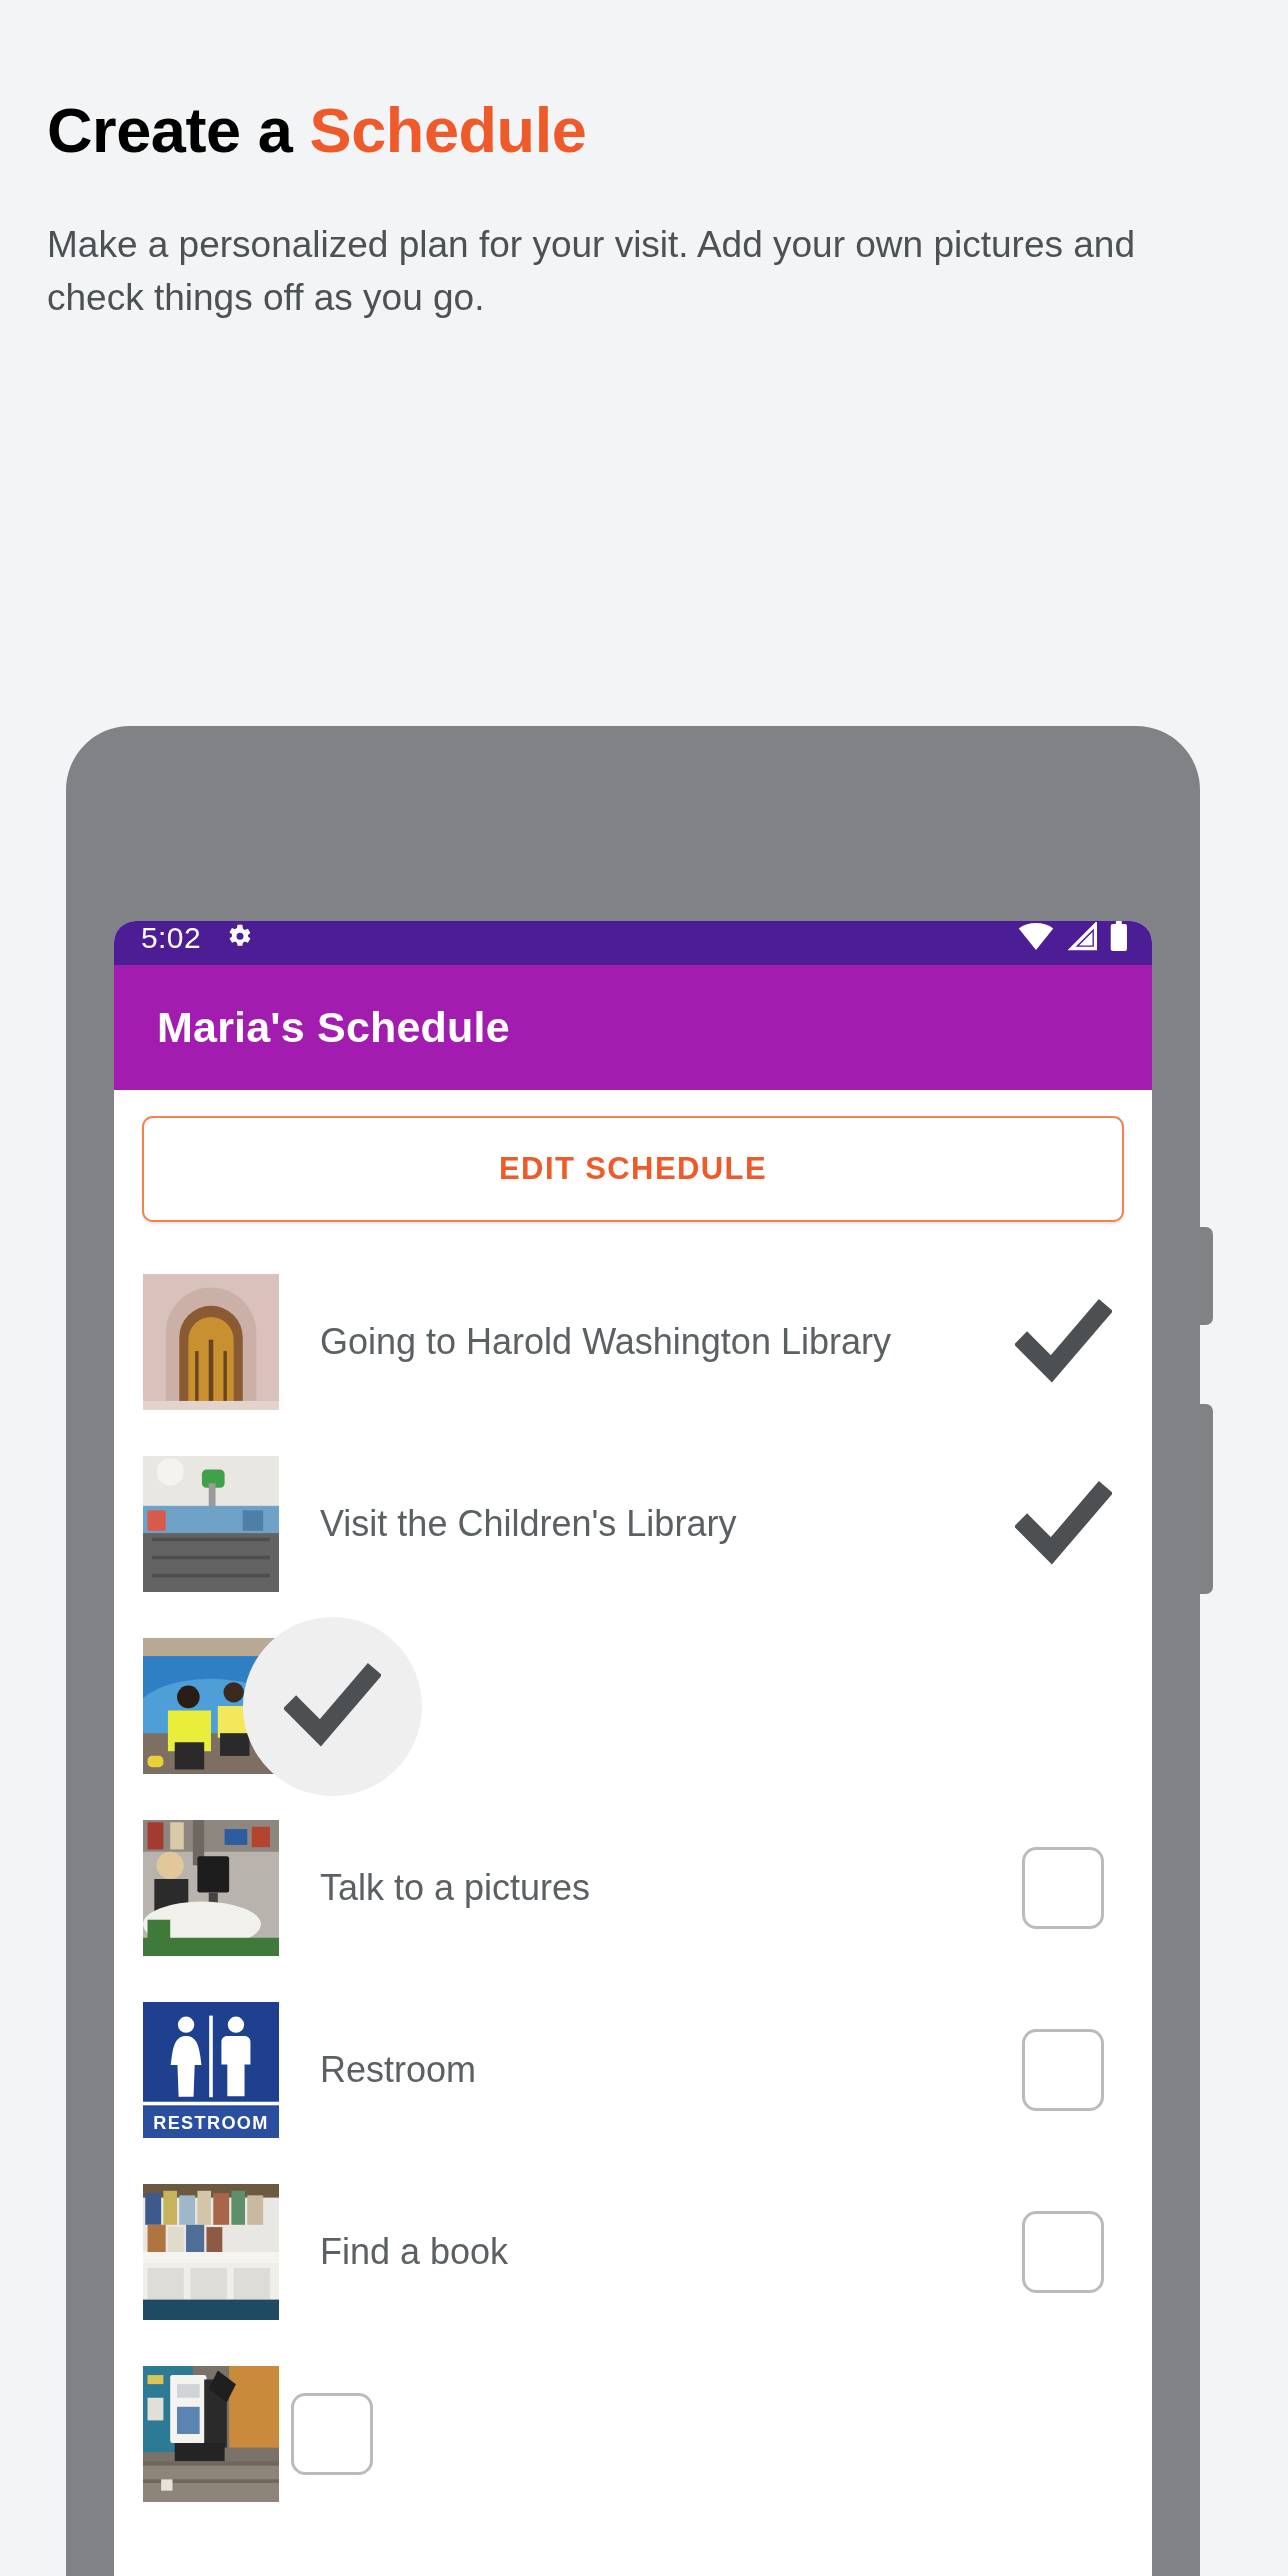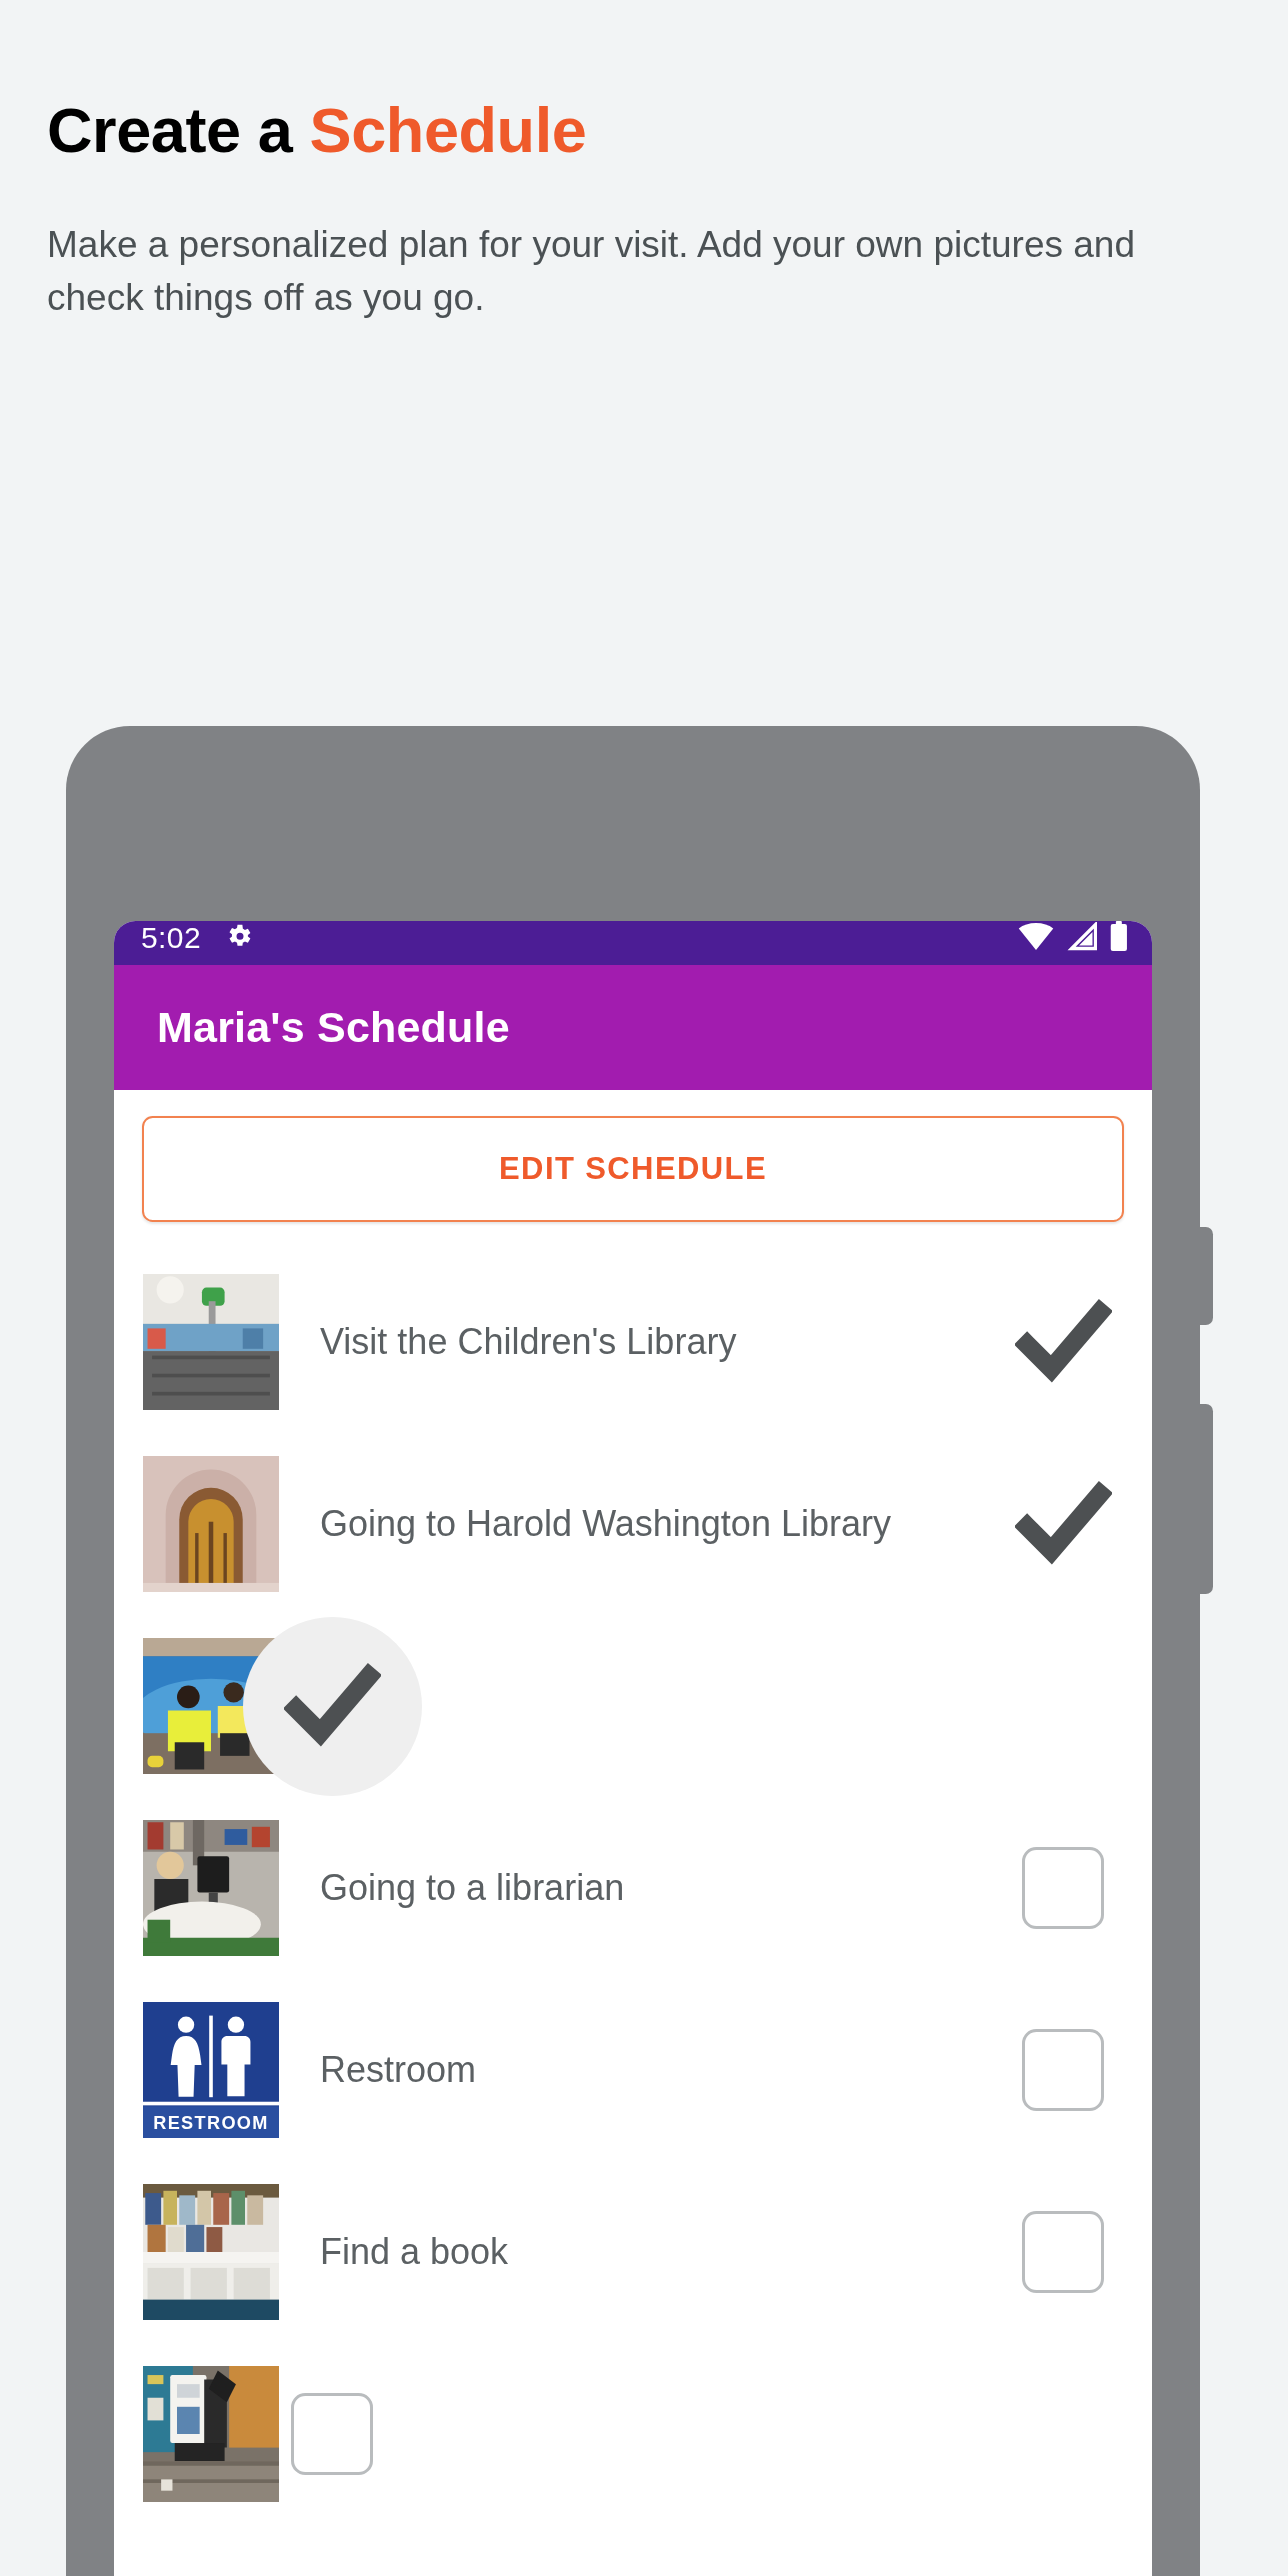--- a/index.html
+++ b/index.html
@@ -236,56 +236,56 @@
 
     <div class="content">
 
       <button class="edit-btn">EDIT SCHEDULE</button>
 
       <div class="task-list">
 
         <div class="task-row">
           <div class="thumb">
             <svg viewBox="0 0 60 60" preserveAspectRatio="none">
+              <rect width="60" height="60" fill="#d8c2bb"></rect>
+              <path d="M10 60V26a20 20 0 0140 0v34z" fill="#cbb0a8"></path>
+              <path d="M16 60V28a14 14 0 0128 0v32z" fill="#8a5a33"></path>
+              <path d="M20 60V29a10 10 0 0120 0v31z" fill="#c8902f"></path>
+              <rect x="29" y="29" width="2" height="31" fill="#6b4520"></rect>
+              <rect x="23" y="34" width="1.5" height="26" fill="#6b4520"></rect>
+              <rect x="35.5" y="34" width="1.5" height="26" fill="#6b4520"></rect>
+              <rect x="0" y="56" width="60" height="4" fill="#e3d3cc"></rect>
+            </svg>
+          </div>
+          <span class="task-label">Going to Harold Washington Library</span>
+          <div class="check-wrap">
+            <svg class="checkmark" viewBox="0 0 24 24" fill="none">
+              <path d="M3 12.5l6 6L21 4.5" stroke="#4d5052" stroke-width="4.6" stroke-linecap="square"></path>
+            </svg>
+          </div>
+        </div>
+
+        <div class="task-row">
+          <div class="thumb">
+            <svg viewBox="0 0 60 60" preserveAspectRatio="none">
               <rect width="60" height="60" fill="#cfcdc9"></rect>
               <rect y="0" width="60" height="22" fill="#e9e7e2"></rect>
               <circle cx="12" cy="7" r="6" fill="#f5f3ee"></circle>
               <rect x="26" y="6" width="10" height="8" rx="2" fill="#3fa14a"></rect>
               <rect x="29" y="12" width="3" height="26" fill="#9a9a9a"></rect>
               <rect y="22" width="60" height="12" fill="#6fa2c7"></rect>
               <rect x="2" y="24" width="8" height="9" fill="#d85a4a"></rect>
               <rect x="44" y="24" width="9" height="9" fill="#4e7fa8"></rect>
               <rect y="34" width="60" height="26" fill="#636363"></rect>
               <rect x="4" y="36" width="52" height="1.6" fill="#4e4e4e"></rect>
               <rect x="4" y="44" width="52" height="1.6" fill="#4e4e4e"></rect>
               <rect x="4" y="52" width="52" height="1.6" fill="#4e4e4e"></rect>
             </svg>
           </div>
           <span class="task-label">Visit the Children's Library</span>
-          <div class="check-wrap">
-            <svg class="checkmark" viewBox="0 0 24 24" fill="none">
-              <path d="M3 12.5l6 6L21 4.5" stroke="#4d5052" stroke-width="4.6" stroke-linecap="square"></path>
-            </svg>
-          </div>
-        </div>
-
-        <div class="task-row">
-          <div class="thumb">
-            <svg viewBox="0 0 60 60" preserveAspectRatio="none">
-              <rect width="60" height="60" fill="#d8c2bb"></rect>
-              <path d="M10 60V26a20 20 0 0140 0v34z" fill="#cbb0a8"></path>
-              <path d="M16 60V28a14 14 0 0128 0v32z" fill="#8a5a33"></path>
-              <path d="M20 60V29a10 10 0 0120 0v31z" fill="#c8902f"></path>
-              <rect x="29" y="29" width="2" height="31" fill="#6b4520"></rect>
-              <rect x="23" y="34" width="1.5" height="26" fill="#6b4520"></rect>
-              <rect x="35.5" y="34" width="1.5" height="26" fill="#6b4520"></rect>
-              <rect x="0" y="56" width="60" height="4" fill="#e3d3cc"></rect>
-            </svg>
-          </div>
-          <span class="task-label">Going to Harold Washington Library</span>
           <div class="check-wrap">
             <svg class="checkmark" viewBox="0 0 24 24" fill="none">
               <path d="M3 12.5l6 6L21 4.5" stroke="#4d5052" stroke-width="4.6" stroke-linecap="square"></path>
             </svg>
           </div>
         </div>
 
         <div class="task-row">
           <div class="thumb">
             <svg viewBox="0 0 60 60" preserveAspectRatio="none">
@@ -322,21 +322,21 @@
               <rect x="48" y="3" width="8" height="9" fill="#b4442f"></rect>
               <circle cx="12" cy="20" r="6" fill="#e2c79a"></circle>
               <path d="M5 26h15v18H5z" fill="#2b2b2b"></path>
               <rect x="24" y="16" width="14" height="16" rx="1" fill="#1d1d1d"></rect>
               <rect x="29" y="32" width="4" height="5" fill="#444"></rect>
               <ellipse cx="26" cy="46" rx="26" ry="10" fill="#f2f0eb"></ellipse>
               <path d="M0 52h60v8H0z" fill="#3f7a3a"></path>
               <rect x="2" y="44" width="10" height="10" fill="#3f7a3a"></rect>
             </svg>
           </div>
-          <span class="task-label">Going to a librarian</span>
+          <span class="task-label">Talk to a pictures</span>
           <div class="check-wrap">
             <span class="checkbox-empty"></span>
           </div>
         </div>
 
         <div class="task-row">
           <div class="thumb">
             <svg viewBox="0 0 60 60" preserveAspectRatio="none">
               <rect width="60" height="60" fill="#1f3f8f"></rect>
               <rect x="29.2" y="6" width="1.6" height="36" fill="#ffffff"></rect>

